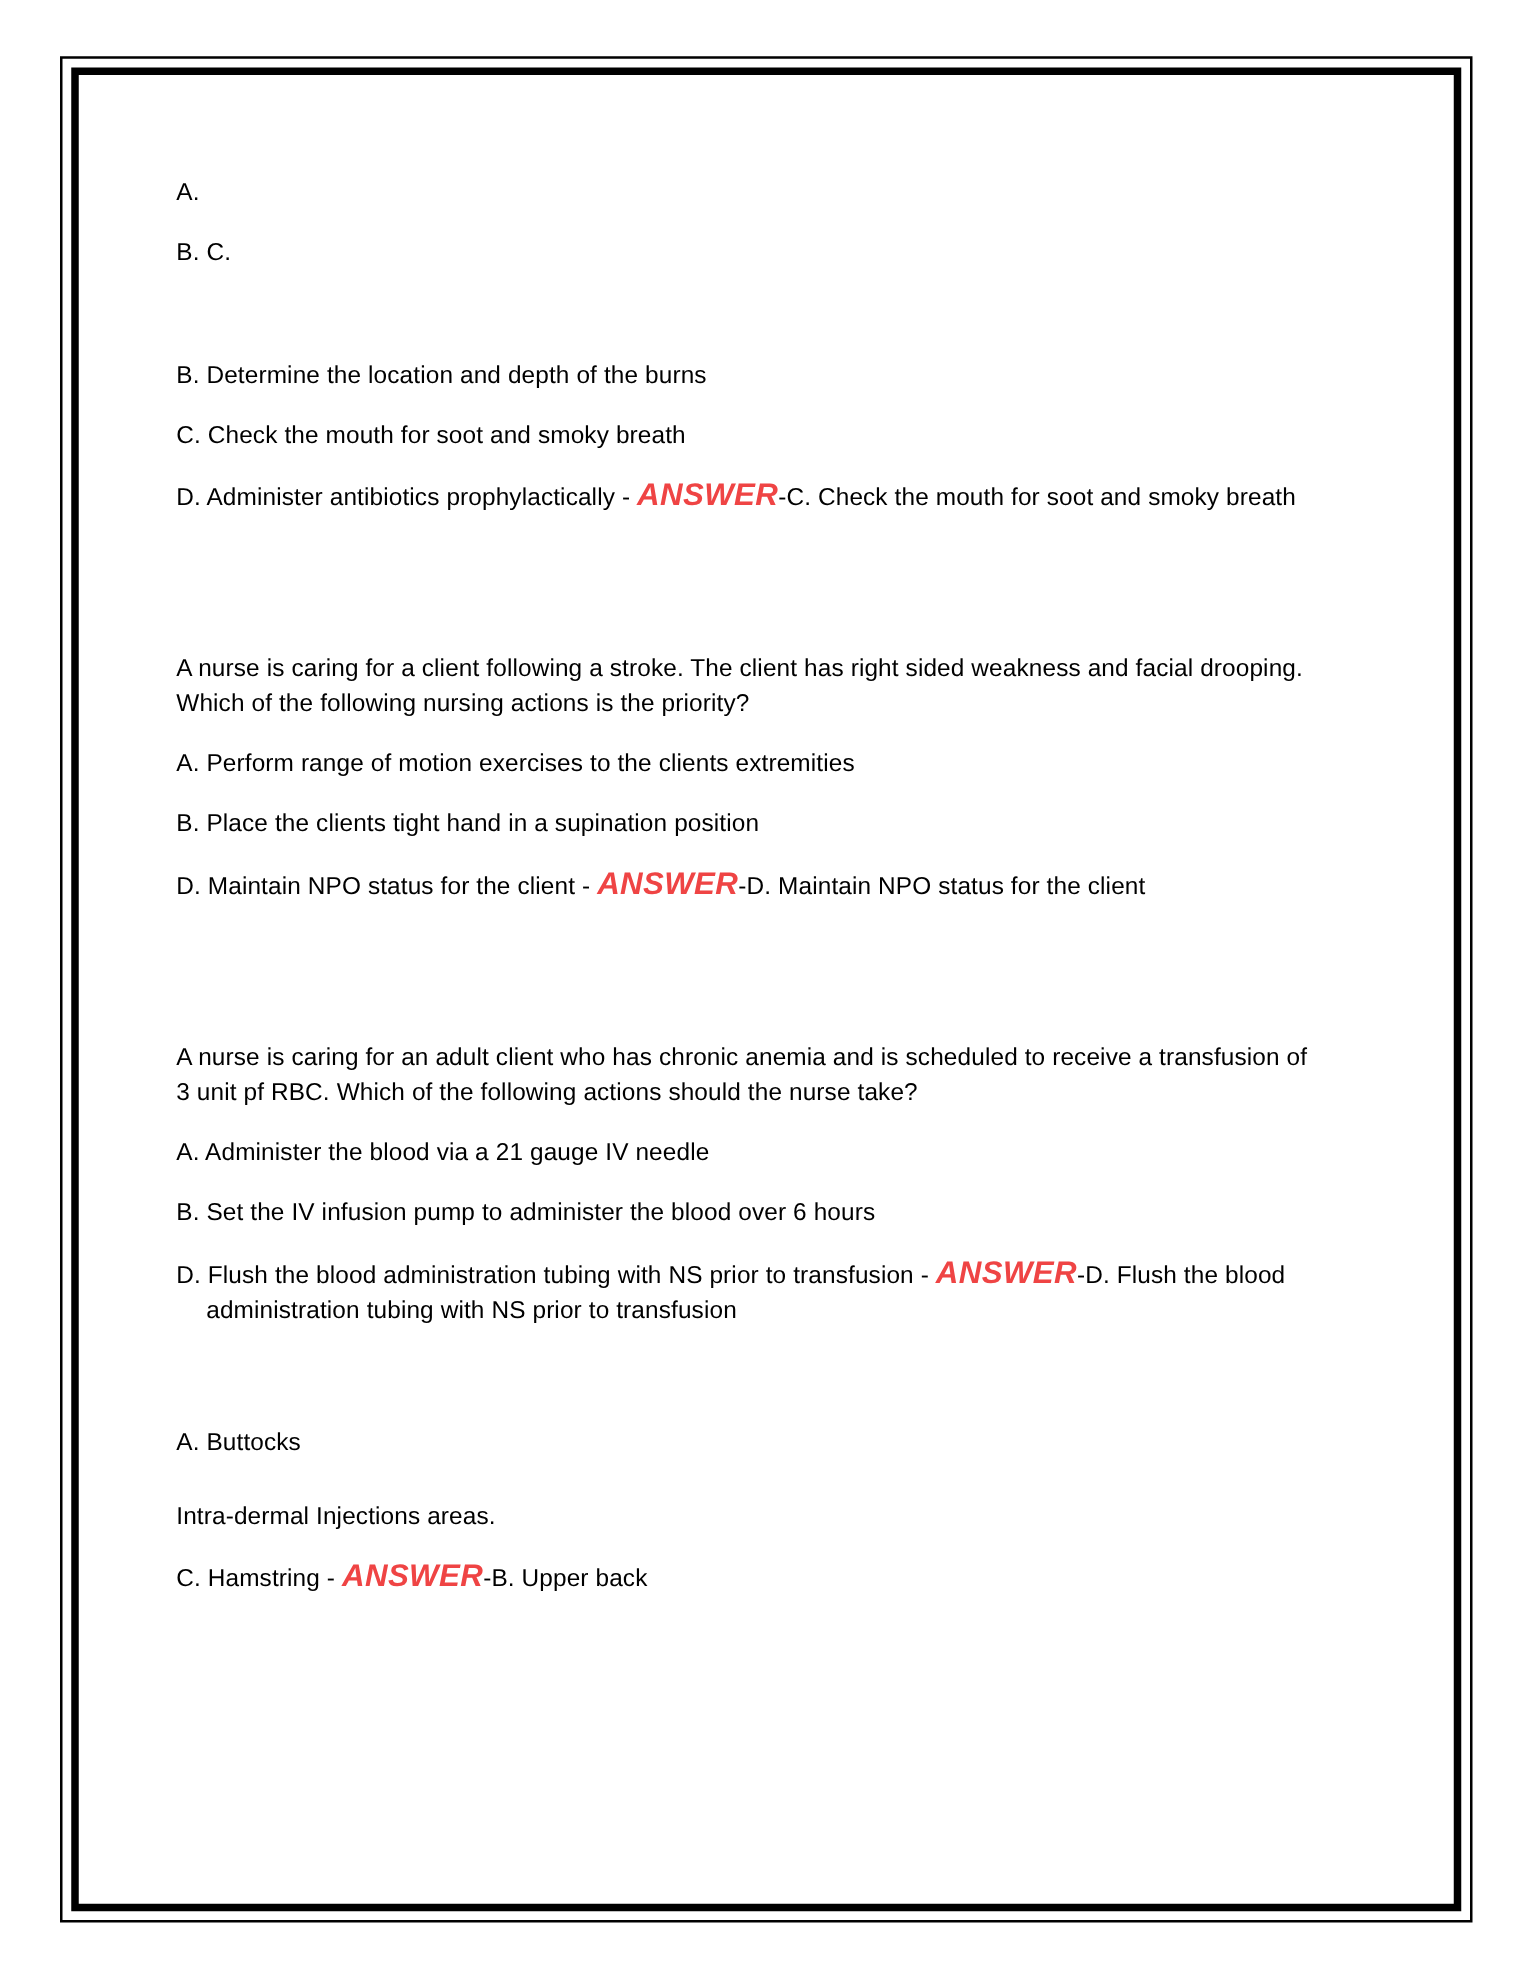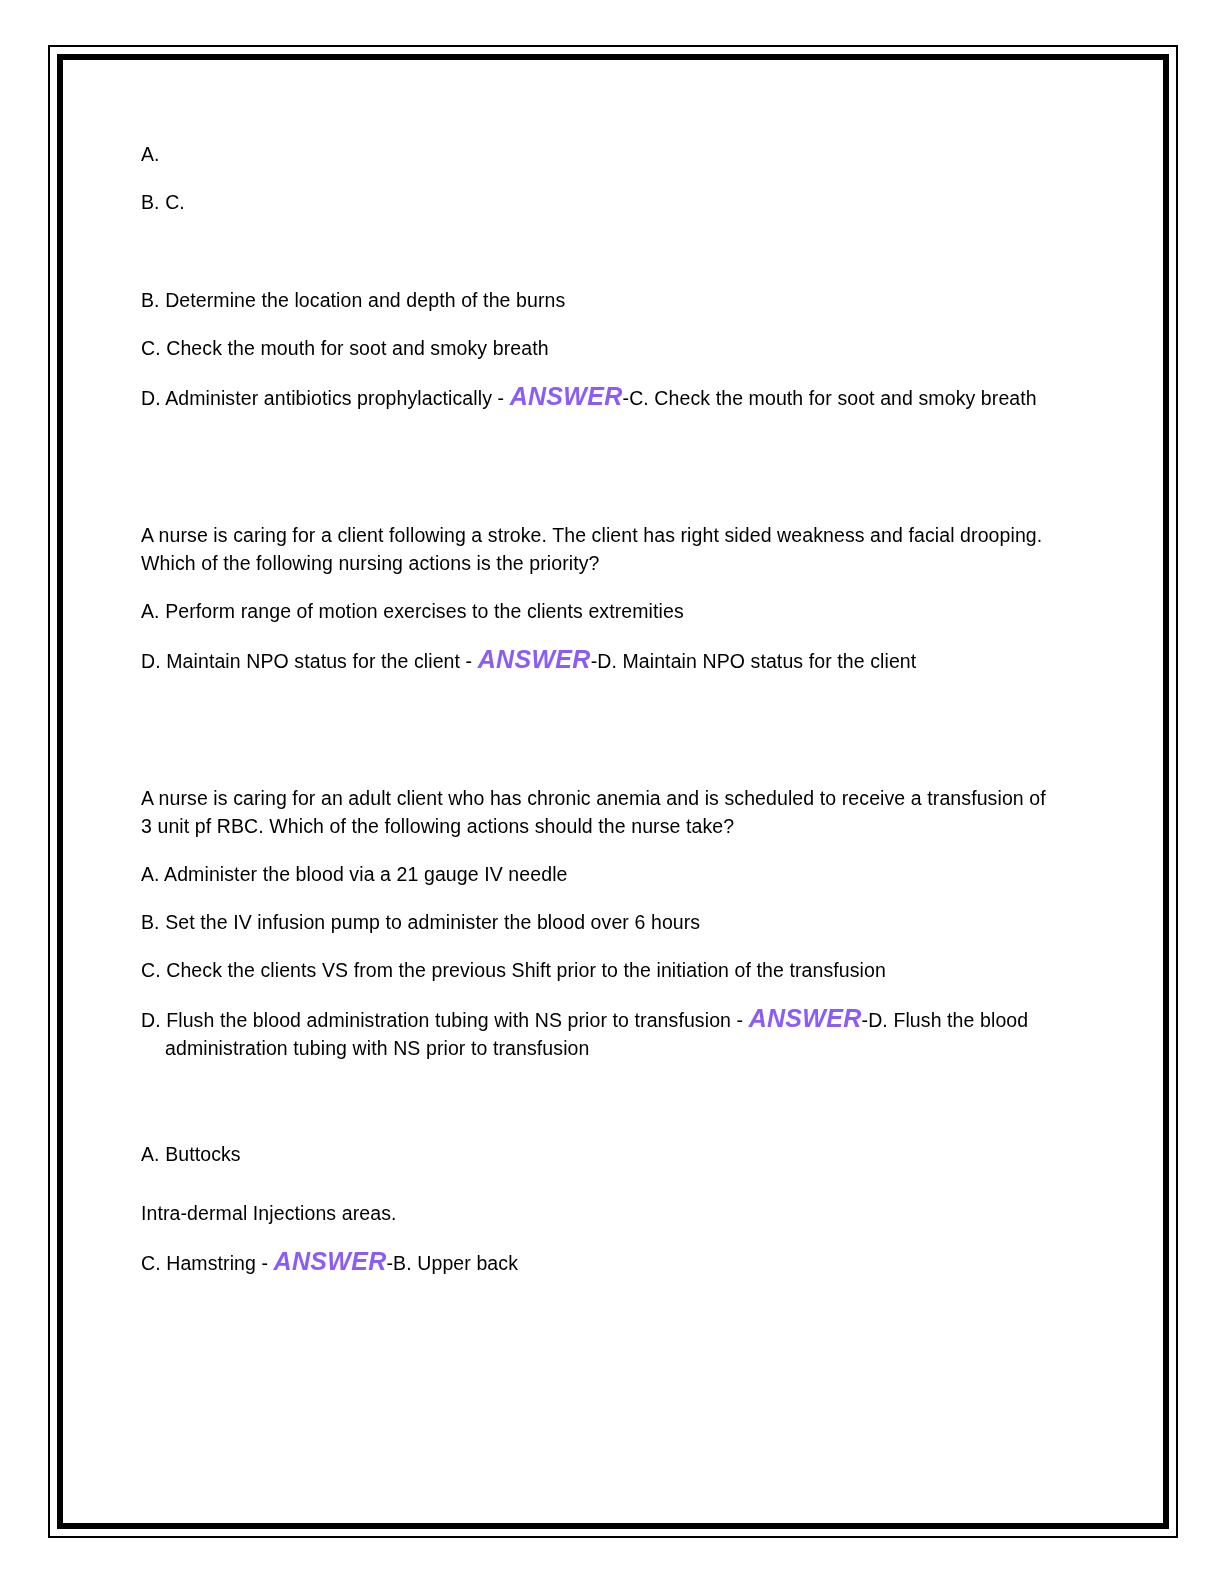--- a/index.html
+++ b/index.html
@@ -57,21 +57,21 @@
   .stem {
     padding-left: 0;
     text-indent: 0;
     margin-bottom: 20px;
     margin-top: 31px;
   }
   .gap-md { height: 50px; }
   .gap-lg { height: 58px; }
 
   .answer-tag {
-    color: #8b5cf6;
+    color: #ef4444;
     font-weight: bold;
     font-style: italic;
     font-size: 25px;
     letter-spacing: 0.3px;
   }
 </style>
 </head>
 <body>
 
 <div id="page-frame">
@@ -86,28 +86,28 @@
     <div class="gap-md"></div>
     <div>
       <p class="line"><span>B. Determine the location and depth of the burns</span></p>
       <p class="line"><span>C. Check the mouth for soot and smoky breath</span></p>
       <p class="line"><span>D. Administer antibiotics prophylactically - </span><span class="answer-tag">ANSWER</span><span>-C. Check the mouth for soot and smoky breath</span></p>
     </div>
     <div class="gap-lg"></div>
     <div>
       <p class="line stem"><span>A nurse is caring for a client following a stroke. The client has right sided weakness and facial drooping. Which of the following nursing actions is the priority?</span></p>
       <p class="line"><span>A. Perform range of motion exercises to the clients extremities</span></p>
+      <p class="line"><span>B. Place the clients tight hand in a supination position</span></p>
       <p class="line"><span>D. Maintain NPO status for the client - </span><span class="answer-tag">ANSWER</span><span>-D. Maintain NPO status for the client</span></p>
     </div>
     <div class="gap-lg"></div>
     <div>
       <p class="line stem"><span>A nurse is caring for an adult client who has chronic anemia and is scheduled to receive a transfusion of 3 unit pf RBC. Which of the following actions should the nurse take?</span></p>
       <p class="line"><span>A. Administer the blood via a 21 gauge IV needle</span></p>
       <p class="line"><span>B. Set the IV infusion pump to administer the blood over 6 hours</span></p>
-      <p class="line"><span>C. Check the clients VS from the previous Shift prior to the initiation of the transfusion</span></p>
       <p class="line"><span>D. Flush the blood administration tubing with NS prior to transfusion - </span><span class="answer-tag">ANSWER</span><span>-D. Flush the blood administration tubing with NS prior to transfusion</span></p>
     </div>
     <div class="gap-lg"></div>
     <div>
       <p class="line"><span>A. Buttocks</span></p>
       <p class="line stem"><span>Intra-dermal Injections areas.</span></p>
       <p class="line"><span>C. Hamstring - </span><span class="answer-tag">ANSWER</span><span>-B. Upper back</span></p>
     </div>
   </div>
 

